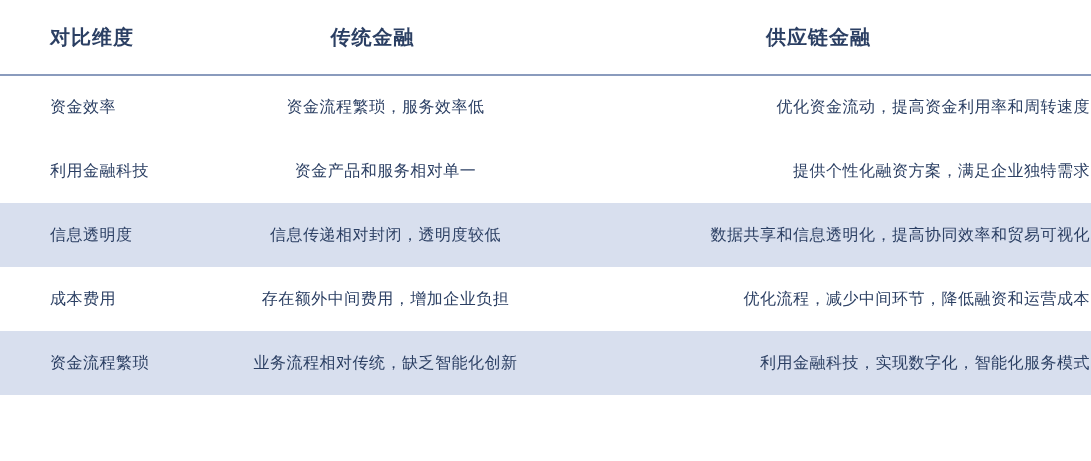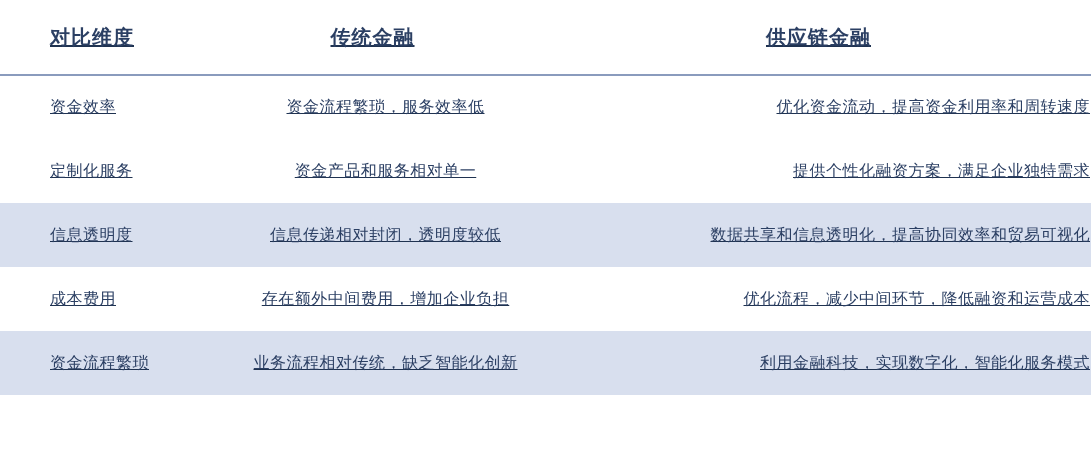--- a/index.html
+++ b/index.html
@@ -12,21 +12,20 @@
     height: 461px;
     font-family: "Liberation Sans", "DejaVu Sans", sans-serif;
     color: #1f3250;
     overflow: hidden;
   }
   .table-wrap {
     width: 1091px;
     height: 461px;
     box-sizing: border-box;
     background: #ffffff;
-    text-decoration: underline;
   }
   table.compare {
     width: 1091px;
     border-collapse: collapse;
     table-layout: fixed;
   }
   table.compare col.c1 { width: 200px; }
   table.compare col.c2 { width: 360px; }
   table.compare col.c3 { width: 531px; }
 
@@ -84,21 +83,21 @@
         <th class="h3">供应链金融</th>
       </tr>
     </thead>
     <tbody>
       <tr class="plain">
         <td class="dim">资金效率</td>
         <td class="col2">资金流程繁琐，服务效率低</td>
         <td class="col3">优化资金流动，提高资金利用率和周转速度</td>
       </tr>
       <tr class="plain">
-        <td class="dim">定制化服务</td>
+        <td class="dim">利用金融科技</td>
         <td class="col2">资金产品和服务相对单一</td>
         <td class="col3">提供个性化融资方案，满足企业独特需求</td>
       </tr>
       <tr class="alt">
         <td class="dim">信息透明度</td>
         <td class="col2">信息传递相对封闭，透明度较低</td>
         <td class="col3">数据共享和信息透明化，提高协同效率和贸易可视化</td>
       </tr>
       <tr class="plain">
         <td class="dim">成本费用</td>

